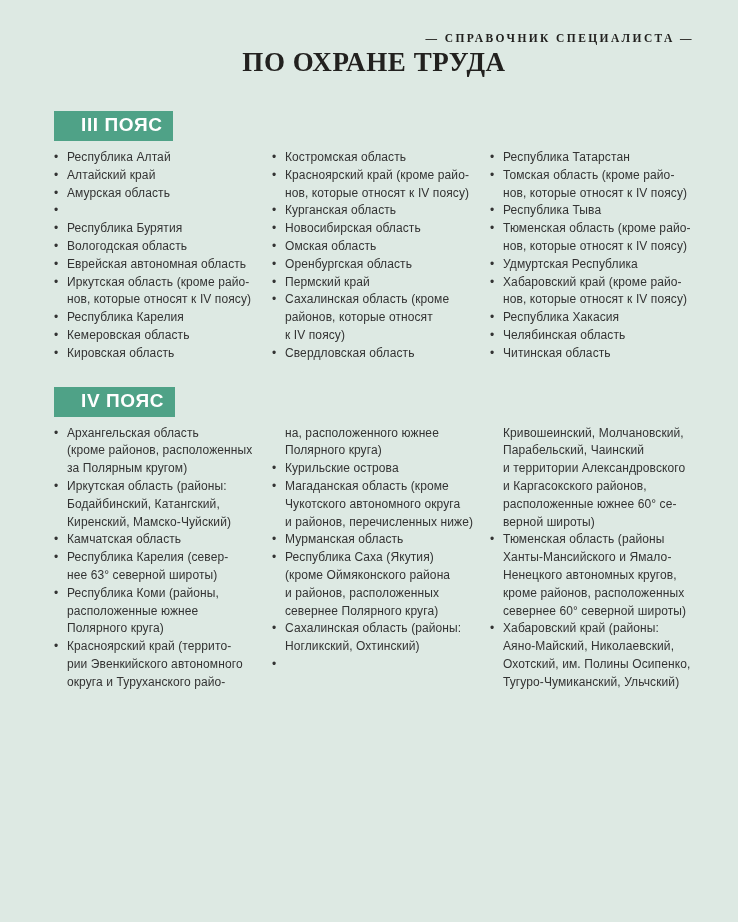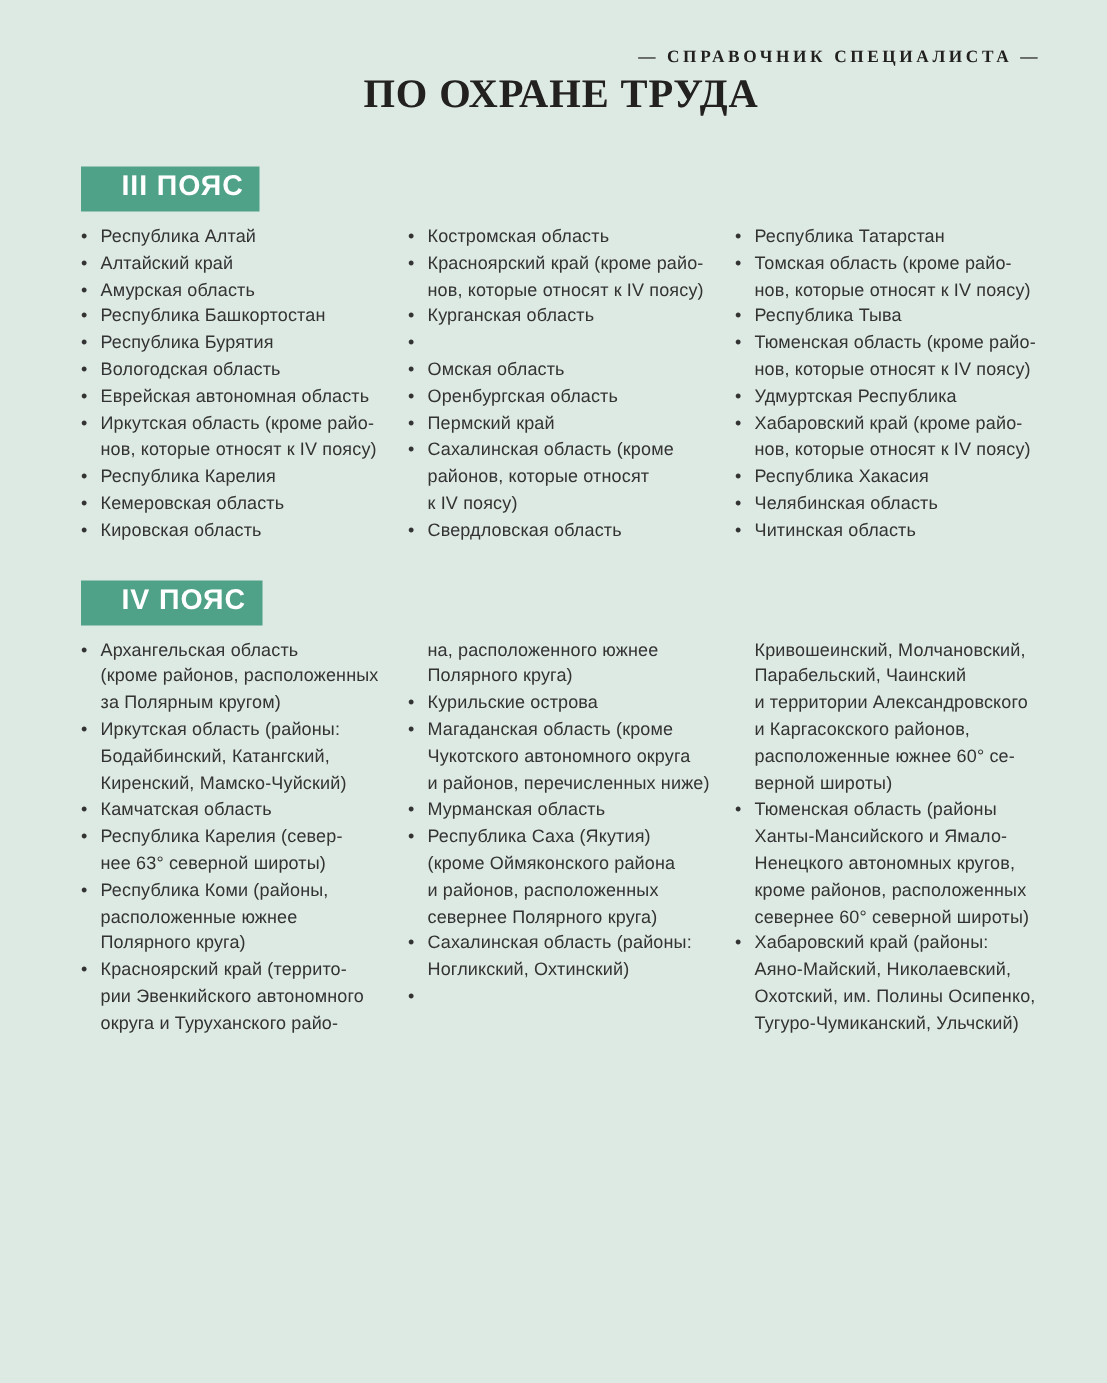--- a/index.html
+++ b/index.html
@@ -82,21 +82,20 @@
             <div class="item">
               <span class="bullet">•</span>
               <span class="txt">Алтайский край</span>
             </div>
             <div class="item">
               <span class="bullet">•</span>
               <span class="txt">Амурская область</span>
             </div>
             <div class="item">
               <span class="bullet">•</span>
-              <span class="txt">Республика Башкортостан</span>
             </div>
             <div class="item">
               <span class="bullet">•</span>
               <span class="txt">Республика Бурятия</span>
             </div>
             <div class="item">
               <span class="bullet">•</span>
               <span class="txt">Вологодская область</span>
             </div>
             <div class="item">
@@ -130,20 +129,21 @@
               <span class="bullet">•</span>
               <span class="txt">Красноярский край (кроме райо-
 нов, которые относят к IV поясу)</span>
             </div>
             <div class="item">
               <span class="bullet">•</span>
               <span class="txt">Курганская область</span>
             </div>
             <div class="item">
               <span class="bullet">•</span>
+              <span class="txt">Новосибирская область</span>
             </div>
             <div class="item">
               <span class="bullet">•</span>
               <span class="txt">Омская область</span>
             </div>
             <div class="item">
               <span class="bullet">•</span>
               <span class="txt">Оренбургская область</span>
             </div>
             <div class="item">

